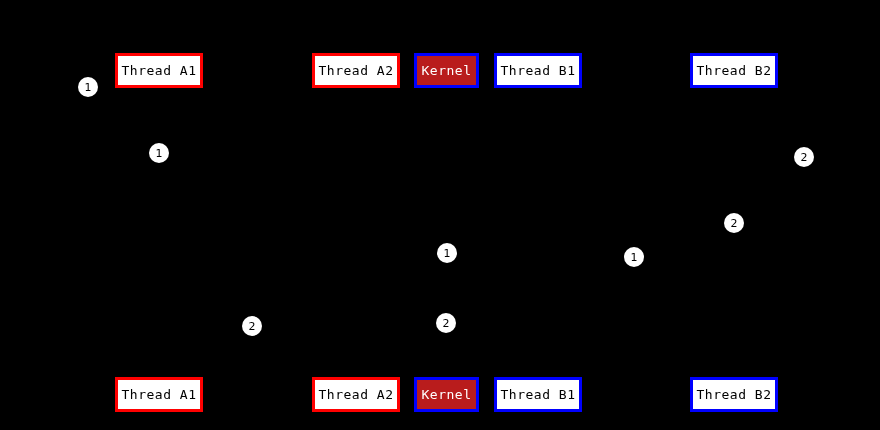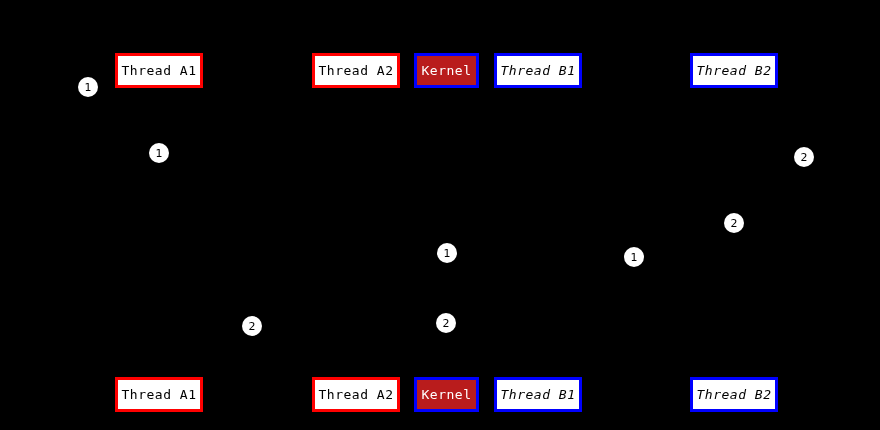--- a/index.html
+++ b/index.html
@@ -25,21 +25,21 @@
     justify-content: center;
     background: #ffffff;
     color: #000000;
     font-family: "DejaVu Sans Mono", "Liberation Mono", monospace;
     font-size: 13px;
     letter-spacing: 0.5px;
     white-space: nowrap;
     line-height: 1;
   }
   .participant.red   { border: 3px solid #ff0000; }
-  .participant.blue  { border: 3px solid #0000ff; font-style: italic; }
+  .participant.blue  { border: 3px solid #0000ff; }
   .participant.solid-blue {
     border: 3px solid #0000ff;
     background: #b91c1c;
     color: #ffffff;
   }
 
   
   .lifeline {
     position: absolute;
     width: 1px;

